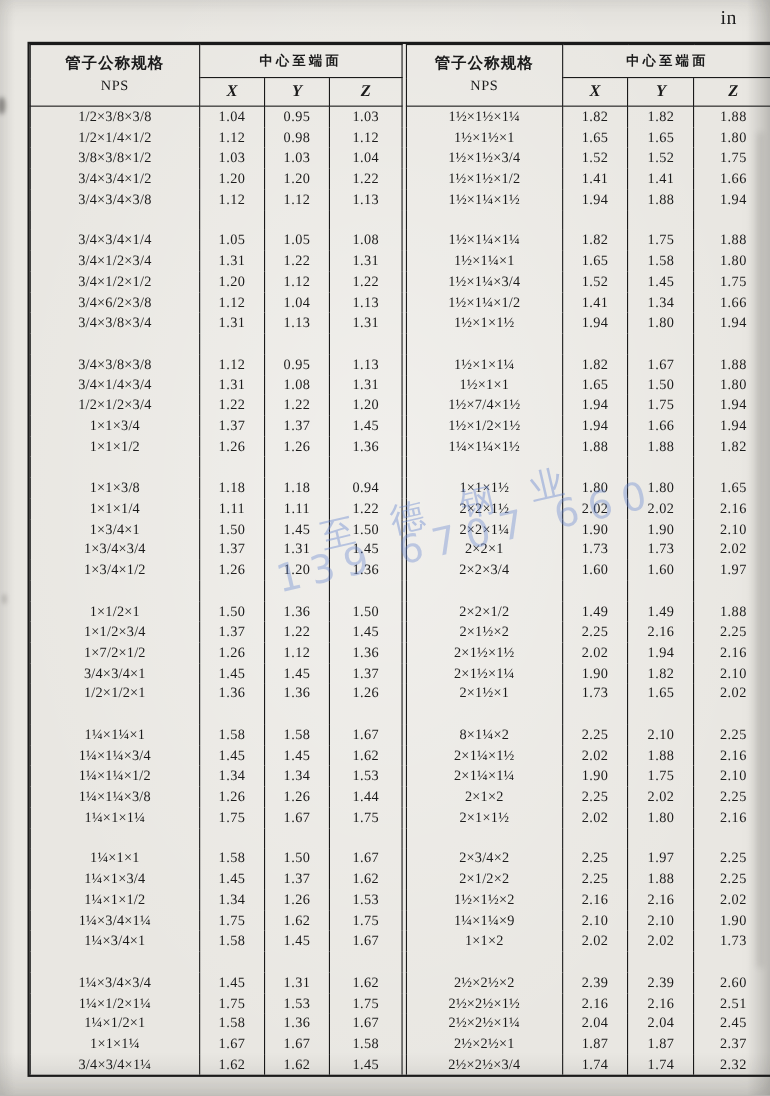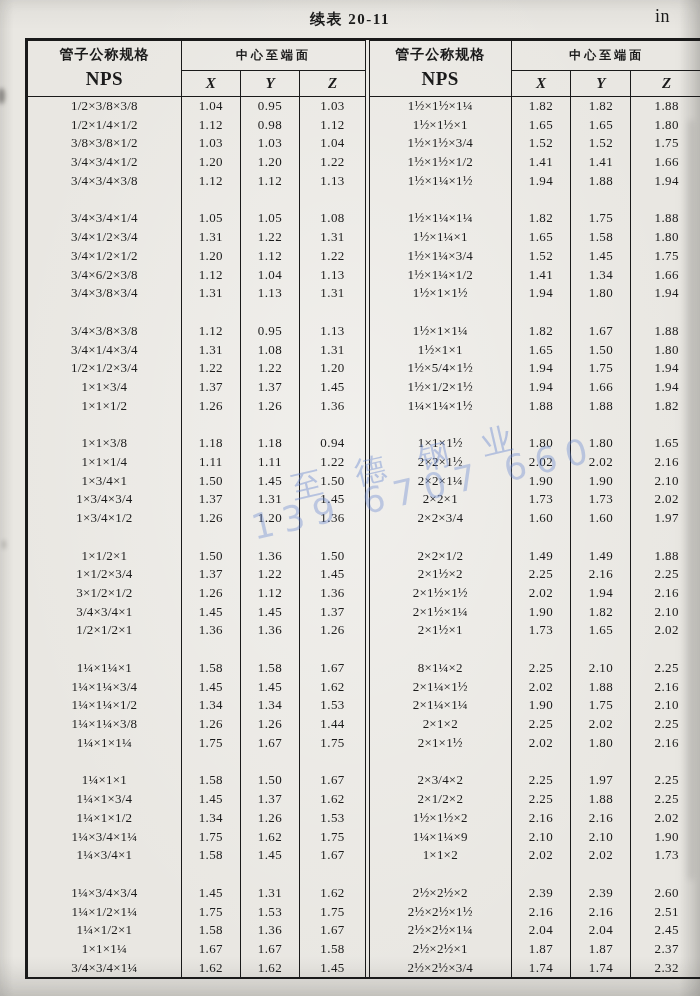--- a/index.html
+++ b/index.html
@@ -34,21 +34,21 @@
   table.tbl{border-collapse:collapse;table-layout:fixed;}
   table.tbl.left{width:339px;border-right:1.5px solid #1a1a1a;}
   table.tbl.right{flex:1;margin-left:3px;border-left:1.5px solid #1a1a1a;}
   .tbl th{
     border:1px solid #1a1a1a;
     font-weight:600;text-align:center;vertical-align:middle;
     padding:0;
   }
   .tbl th.span-h{height:29px;font-size:12px;letter-spacing:3px;}
   .tbl th.nps-h{font-size:14px;letter-spacing:1px;line-height:1.45;}
-  .tbl th.nps-h .code{font-size:19px;font-weight:700;letter-spacing:0.5px;}
+  .tbl th.nps-h .code{font-size:13px;font-weight:400;letter-spacing:0.5px;}
   .tbl th.col-h{height:25px;font-size:15px;font-style:italic;font-weight:600;font-family:"Liberation Serif",serif;}
   .tbl tbody td{
     border-left:1px solid #1a1a1a;border-right:1px solid #1a1a1a;
     height:18.7px;line-height:18.7px;
     text-align:center;vertical-align:middle;
     font-size:13px;letter-spacing:0.4px;
     padding:0;white-space:nowrap;overflow:hidden;
   }
   .tbl tbody td.nps{font-size:13px;letter-spacing:0.2px;}
   .tbl tbody tr.spacer td{height:18.9px;}
@@ -62,21 +62,20 @@
   .smudge{position:absolute;background:rgba(45,42,40,0.45);filter:blur(2px);border-radius:50%;}
   .smudge-1{left:-2px;top:88px;width:7px;height:16px;}
   .smudge-2{left:2px;top:540px;width:4px;height:9px;opacity:.5;}
   .smudge-3{left:688px;top:120px;width:6px;height:760px;opacity:.25;filter:blur(3px);border-radius:3px;}
 </style>
 </head>
 <body>
 
 <div class="sheet">
 
-  <div class="page-title">续表 20-11</div>
   <div class="unit-label">in</div>
 
   <div class="table-wrap">
 
     <table class="tbl left">
       <colgroup>
         <col style="width:45.5%">
           <col style="width:17.5%">
           <col style="width:17.5%">
           <col style="width:19.5%">
@@ -246,21 +245,21 @@
             <td>1.36</td>
             <td>1.50</td>
           </tr>
           <tr>
             <td class="nps">1×1/2×3/4</td>
             <td>1.37</td>
             <td>1.22</td>
             <td>1.45</td>
           </tr>
           <tr>
-            <td class="nps">3×1/2×1/2</td>
+            <td class="nps">1×7/2×1/2</td>
             <td>1.26</td>
             <td>1.12</td>
             <td>1.36</td>
           </tr>
           <tr>
             <td class="nps">3/4×3/4×1</td>
             <td>1.45</td>
             <td>1.45</td>
             <td>1.37</td>
           </tr>
@@ -481,21 +480,21 @@
             <td>1.67</td>
             <td>1.88</td>
           </tr>
           <tr>
             <td class="nps">1½×1×1</td>
             <td>1.65</td>
             <td>1.50</td>
             <td>1.80</td>
           </tr>
           <tr>
-            <td class="nps">1½×5/4×1½</td>
+            <td class="nps">1½×7/4×1½</td>
             <td>1.94</td>
             <td>1.75</td>
             <td>1.94</td>
           </tr>
           <tr>
             <td class="nps">1½×1/2×1½</td>
             <td>1.94</td>
             <td>1.66</td>
             <td>1.94</td>
           </tr>

